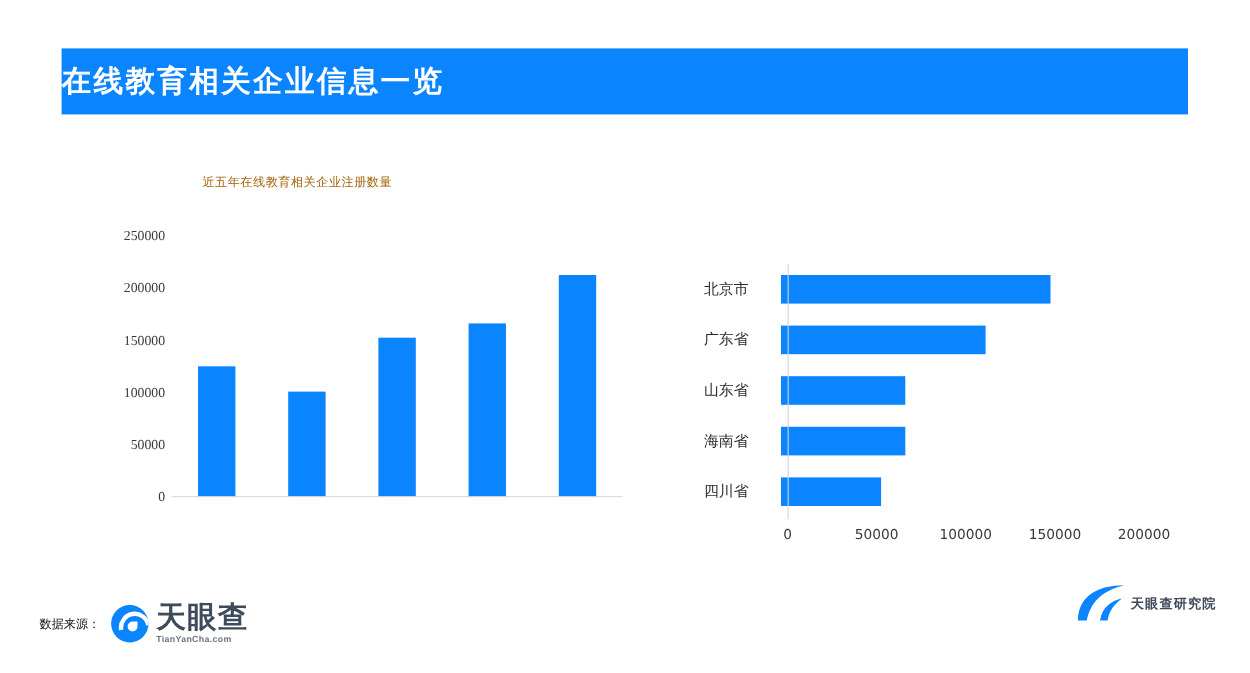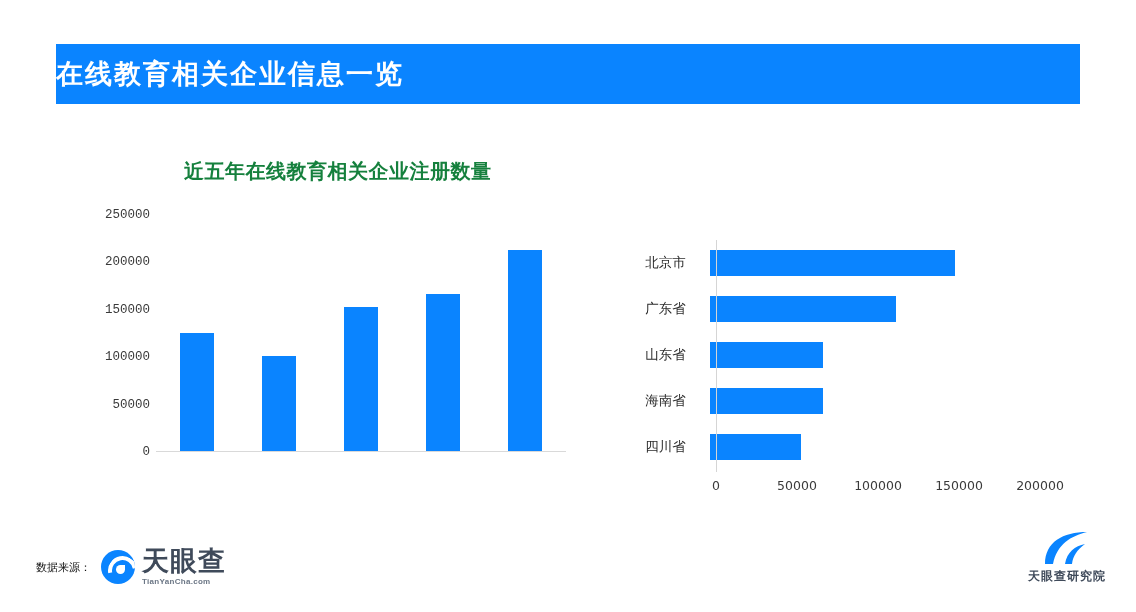--- a/index.html
+++ b/index.html
@@ -22,44 +22,44 @@
     color: #ffffff;
     font-size: 27px;
     font-weight: bold;
     letter-spacing: 2px;
     font-family: "DejaVu Sans", "Liberation Sans", sans-serif;
   }
 
   
   .chart-title {
     position: absolute;
-    font-size: 20px;
-    font-weight: bold;
-    color: #15803d;
+    font-size: 11px;
+    font-weight: normal;
+    color: #a16207;
     letter-spacing: 0.5px;
     white-space: nowrap;
   }
   #left-title  { left: 184px; top: 158px; }
   #right-title { left: 740px; top: 163px; }
 
   
   .vchart {
     position: absolute;
     left: 88px; top: 215px;
     width: 480px; height: 285px;
   }
   .v-ylabels {
     position: absolute; left: 0; top: 0; width: 62px; height: 237px;
   }
   .v-ylabel {
     position: absolute; right: 0;
     font-size: 12.5px; color: #3a3a3a;
     transform: translateY(-50%);
     white-space: nowrap;
-    font-family: Liberation Mono, monospace;
+    font-family: Liberation Serif, serif;
   }
   .v-plot {
     position: absolute; left: 68px; top: 0;
     width: 410px; height: 237px;
   }
   .v-axis-line {
     position: absolute; left: 0; bottom: 0; width: 410px; height: 1px;
     background: #d9d9d9;
   }
   .v-bars {
@@ -88,21 +88,21 @@
     width: 400px; height: 260px;
   }
   .h-rows {
     position: absolute; left: 0; top: 0; width: 400px; height: 232px;
   }
   .h-row {
     position: absolute; left: 0; width: 400px; height: 46px;
     display: flex; align-items: center;
   }
   .h-cat {
-    width: 70px; text-align: center; padding-right: 19px;
+    width: 70px; text-align: left; padding-right: 19px;
     font-size: 13.5px; color: #2b2b2b;
     white-space: nowrap;
   }
   .h-track { position: relative; flex: 1 1 auto; height: 100%; }
   .h-bar {
     position: absolute; left: 0; top: 50%;
     transform: translateY(-50%);
     height: 26px; background: #0a84ff;
   }
   .h-axis-v {
@@ -149,21 +149,21 @@
     font-size: 27px; font-weight: bold; color: #3f4a5a;
     letter-spacing: 1px;
   }
   .tyc-en {
     font-size: 8px; font-weight: bold; color: #6b7685;
     letter-spacing: 0.3px; margin-top: 3px;
   }
 
   .footer-right {
     position: absolute; right: 30px; top: 530px;
-    display: flex; flex-direction: column; align-items: center; gap: 0;
+    display: flex; align-items: center; gap: 0;
   }
   .tyc-yjy-mark {
     width: 52px; height: 38px; position: relative;
   }
   .tyc-yjy-mark svg { display: block; }
   .tyc-yjy-name {
     font-size: 12px; color: #3f4a5a; font-weight: bold; letter-spacing: 1px;
   }
 </style>
 </head>

